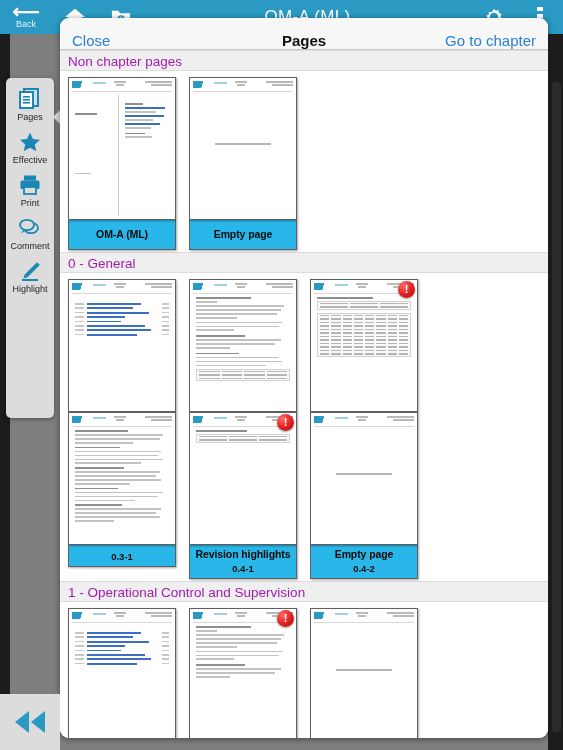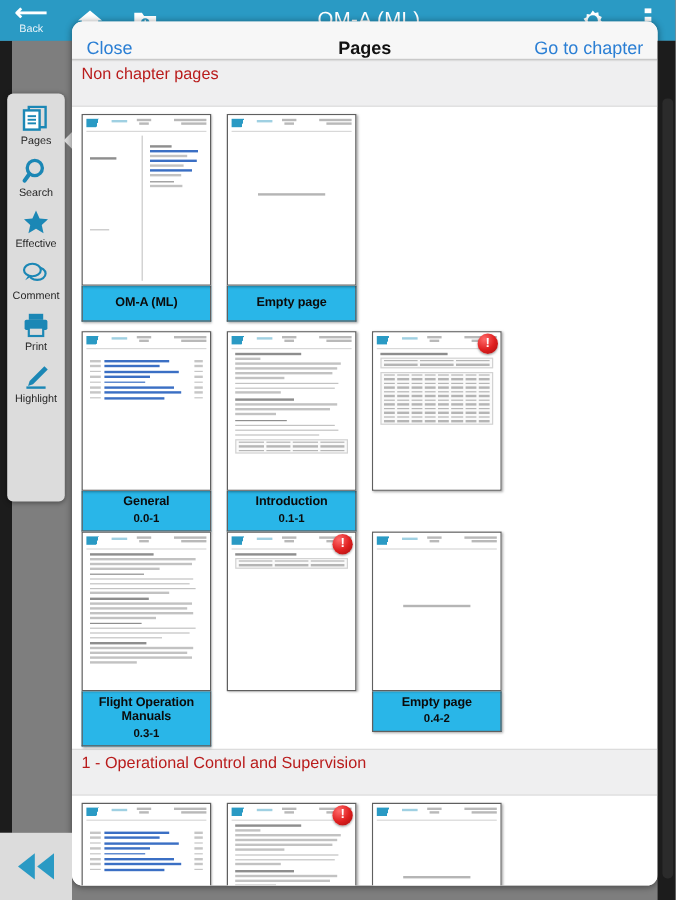--- a/index.html
+++ b/index.html
@@ -68,23 +68,23 @@
   .panel-body {
     position: absolute; top: 32px; left: 0; right: 0; bottom: 0;
     background: #ffffff; overflow: hidden;
   }
 
   
   .sec-head {
     background: #efeff0;
     border-top: 1px solid #dcdcdc;
     border-bottom: 1px solid #dcdcdc;
-    font-size: 13.5px; color: #b91c1c;
+    font-size: 13.5px; color: #a21caf;
     padding: 3px 0 3px 8px;
-    height: 39px; line-height: 15px;
+    height: 21px; line-height: 15px;
   }
 
   
   .grid {
     display: flex; flex-wrap: wrap;
     padding: 6px 0 2px 8px;
     gap: 0;
   }
   .cell { width: 121px; margin-right: 0; }
   .thumb {
@@ -267,59 +267,50 @@
           <rect x="2" y="4" width="13" height="16" fill="#ffffff" stroke="#1b87b5" stroke-width="2"></rect>
           <rect x="5" y="8" width="7" height="1.6" fill="#1b87b5"></rect>
           <rect x="5" y="11" width="7" height="1.6" fill="#1b87b5"></rect>
           <rect x="5" y="14" width="7" height="1.6" fill="#1b87b5"></rect>
         </svg>
       </span>
       <span class="lbl">Pages</span>
     </div>
 
 
-    <div class="side-item">
-      <span class="ico">
-        <svg width="24" height="22" viewBox="0 0 24 22">
-          <circle cx="11" cy="9" r="6.3" fill="none" stroke="#1b87b5" stroke-width="2.8"></circle>
-          <path d="M6.5 14 L2.5 19.5" stroke="#1b87b5" stroke-width="3.4" stroke-linecap="round"></path>
-        </svg>
-      </span>
-      <span class="lbl">Search</span>
-    </div>
 
     <div class="side-item">
       <span class="ico">
         <svg width="24" height="22" viewBox="0 0 24 22">
           <path d="M12 1.5 L15 8 L22 8.8 L16.8 13.4 L18.3 20.3 L12 16.7 L5.7 20.3 L7.2 13.4 L2 8.8 L9 8 Z" fill="#1b87b5"></path>
         </svg>
       </span>
       <span class="lbl">Effective</span>
+    </div>
+
+    <div class="side-item">
+      <span class="ico">
+        <svg width="24" height="22" viewBox="0 0 24 22">
+          <rect x="6" y="1.5" width="12" height="5" fill="#1b87b5"></rect>
+          <rect x="2.5" y="6.5" width="19" height="8.5" rx="1.5" fill="#1b87b5"></rect>
+          <rect x="6" y="13" width="12" height="7" fill="#dcdcdc" stroke="#1b87b5" stroke-width="1.8"></rect>
+        </svg>
+      </span>
+      <span class="lbl">Print</span>
     </div>
 
     <div class="side-item">
       <span class="ico">
         <svg width="24" height="22" viewBox="0 0 24 22">
           <ellipse cx="13" cy="11" rx="7" ry="5.2" fill="none" stroke="#1b87b5" stroke-width="1.8"></ellipse>
           <ellipse cx="9" cy="8" rx="7" ry="5.2" fill="#dcdcdc" stroke="#1b87b5" stroke-width="1.8"></ellipse>
           <path d="M6 12 L3 16.5 L8 13.5 Z" fill="#1b87b5"></path>
         </svg>
       </span>
       <span class="lbl">Comment</span>
-    </div>
-
-    <div class="side-item">
-      <span class="ico">
-        <svg width="24" height="22" viewBox="0 0 24 22">
-          <rect x="6" y="1.5" width="12" height="5" fill="#1b87b5"></rect>
-          <rect x="2.5" y="6.5" width="19" height="8.5" rx="1.5" fill="#1b87b5"></rect>
-          <rect x="6" y="13" width="12" height="7" fill="#dcdcdc" stroke="#1b87b5" stroke-width="1.8"></rect>
-        </svg>
-      </span>
-      <span class="lbl">Print</span>
     </div>
 
     <div class="side-item">
       <span class="ico">
         <svg width="24" height="22" viewBox="0 0 24 22">
           <path d="M19 2.2 L21.8 5 L9.5 17.3 L5.4 18.6 L6.7 14.5 Z" fill="#1b87b5"></path>
           <rect x="4" y="19" width="16" height="2" fill="#1b87b5"></rect>
         </svg>
       </span>
       <span class="lbl">Highlight</span>
@@ -399,20 +390,21 @@
                 </div>
               </div>
 
        </div>
             <div class="cap no-num">
          <div class="t">Empty page</div>
 
        </div>
           </div>
         </div>
+        <div class="sec-head">0 - General</div>
         <div class="grid">
           <div class="cell">
             <div class="thumb h-short">
          <div class="page">
                 <div class="pg-head">
       <span class="pg-logo"></span>
       <span class="pg-logo-txt"></span>
       <span class="pg-h-mid">
         <i style="width:60%"></i>
                     <i style="width:42%"></i>
@@ -460,24 +452,20 @@
             <span class="p"></span>
           </div>
                   <div class="toc-row">
             <span class="n"></span>
             <span class="t" style="width:50px"></span>
             <span class="p"></span>
           </div>
       </div>
               </div>
 
-       </div>
-            <div class="cap">
-         <div class="t">General</div>
-         <div class="n">0.0-1</div>
        </div>
           </div>
           <div class="cell">
             <div class="thumb h-short">
          <div class="page">
                 <div class="pg-head">
       <span class="pg-logo"></span>
       <span class="pg-logo-txt"></span>
       <span class="pg-h-mid">
         <i style="width:60%"></i>
@@ -522,24 +510,20 @@
                     <div class="r">
                       <i></i>
                       <i></i>
                       <i></i>
                       <i></i>
                     </div>
                   </div>
       </div>
               </div>
 
-       </div>
-            <div class="cap">
-         <div class="t">Introduction</div>
-         <div class="n">0.1-1</div>
        </div>
           </div>
           <div class="cell">
             <div class="thumb h-short">
          <div class="page">
                 <div class="pg-head">
       <span class="pg-logo"></span>
       <span class="pg-logo-txt"></span>
       <span class="pg-h-mid">
         <i style="width:60%"></i>
@@ -729,21 +713,20 @@
                   <div class="ln dk" style="width:50%;margin-top:3px"></div>
                   <div class="ln" style="width:92%"></div>
                   <div class="ln" style="width:86%"></div>
                   <div class="ln" style="width:90%"></div>
                   <div class="ln" style="width:42%"></div>
       </div>
               </div>
 
        </div>
             <div class="cap">
-         <div class="t">Flight Operation Manuals</div>
          <div class="n">0.3-1</div>
        </div>
           </div>
           <div class="cell">
             <div class="thumb h-short">
          <div class="page">
                 <div class="pg-head">
       <span class="pg-logo"></span>
       <span class="pg-logo-txt"></span>
       <span class="pg-h-mid">
@@ -765,20 +748,24 @@
                     </div>
                     <div class="r">
                       <i></i>
                       <i></i>
                       <i></i>
                     </div>
                   </div>
       </div>
               </div>
          <span class="badge">!</span>
+       </div>
+            <div class="cap">
+         <div class="t">Revision highlights</div>
+         <div class="n">0.4-1</div>
        </div>
           </div>
           <div class="cell">
             <div class="thumb h-short">
          <div class="page">
                 <div class="pg-head">
       <span class="pg-logo"></span>
       <span class="pg-logo-txt"></span>
       <span class="pg-h-mid">
         <i style="width:60%"></i>

